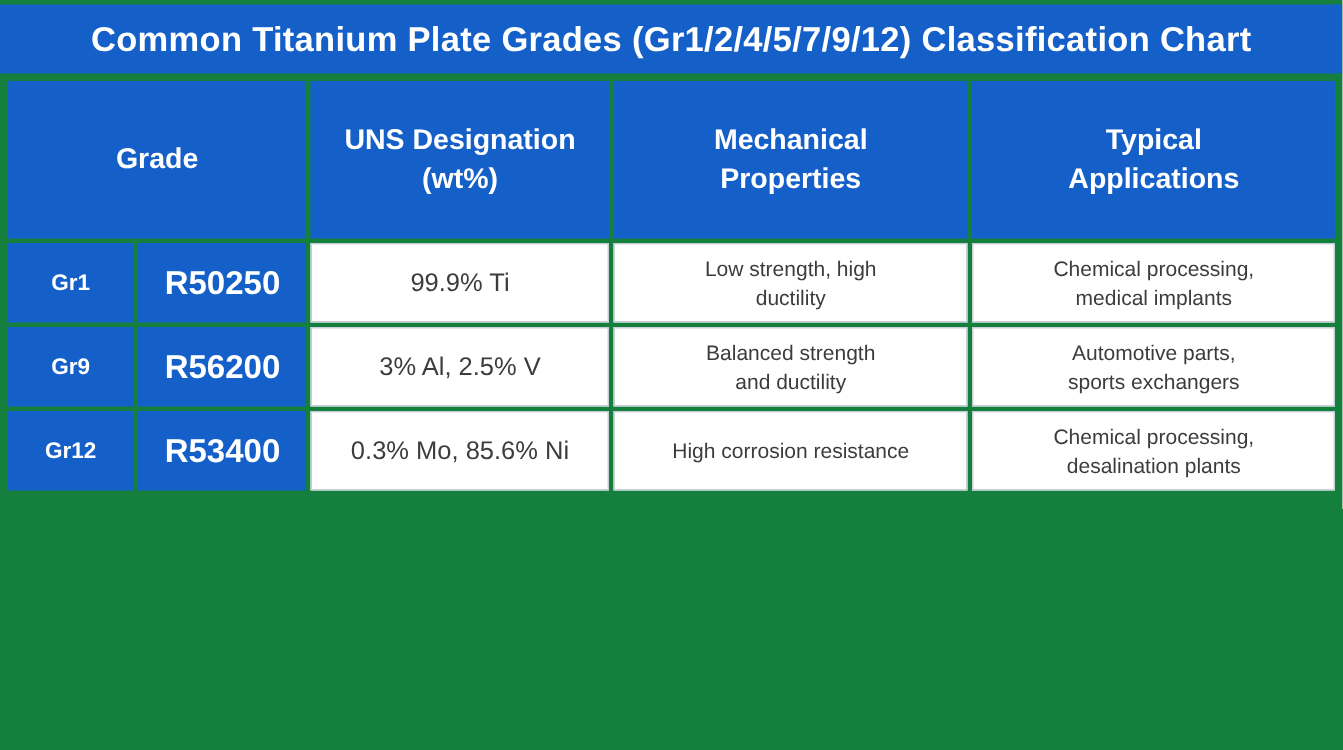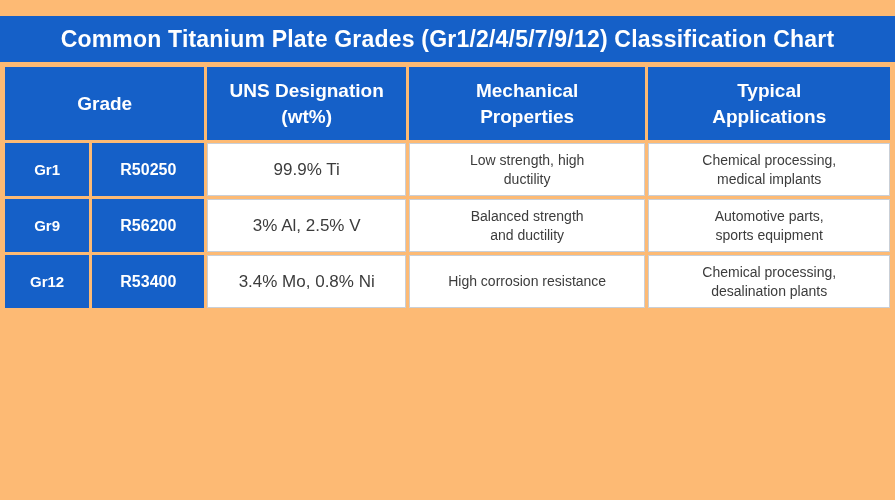--- a/index.html
+++ b/index.html
@@ -5,23 +5,23 @@
   html, body {
     margin: 0;
     padding: 0;
     background: #ffffff;
     font-family: "Liberation Sans", sans-serif;
   }
   .canvas {
     position: relative;
     width: 895px;
     height: 500px;
-    background: #fdba74;
+    background: #15803d;
     box-sizing: border-box;
-    padding-top: 16px;
+    padding-top: 3px;
     overflow: hidden;
   }
   .title-bar {
     height: 46px;
     background: #1560C8;
     color: #ffffff;
     display: flex;
     align-items: center;
     justify-content: center;
     font-size: 23px;
@@ -35,34 +35,34 @@
     width: 891px;
     margin: 2px auto 0 auto;
   }
   .grades-table th, .grades-table td {
     text-align: center;
     vertical-align: middle;
     padding: 2px 4px;
     box-sizing: border-box;
     overflow: hidden;
   }
-  tr.header-row { height: 73px; }
+  tr.header-row { height: 105px; }
   tr.data-row   { height: 53px; }
   .blue-cell {
     background: #1560C8;
     color: #ffffff;
     font-weight: bold;
   }
   .header-cell {
     font-size: 19px;
     line-height: 1.35;
     white-space: pre-line;
   }
   .grade-cell   { font-size: 15px; }
-  .unsnum-cell  { font-size: 16px; }
+  .unsnum-cell  { font-size: 22px; }
   .white-cell {
     background: #ffffff;
     border: 1px solid #C9CFD7;
     color: #3C3C3C;
     white-space: pre-line;
   }
   .comp-cell { font-size: 17px; }
   .desc-cell { font-size: 14px; line-height: 1.35; }
 </style>
 </head>
@@ -107,26 +107,26 @@
 
 
 
     <tr class="data-row">
       <td class="blue-cell grade-cell">Gr9</td>
       <td class="blue-cell unsnum-cell">R56200</td>
       <td class="white-cell comp-cell">3% Al, 2.5% V</td>
       <td class="white-cell desc-cell">Balanced strength
 and ductility</td>
       <td class="white-cell desc-cell">Automotive parts,
-sports equipment</td>
+sports exchangers</td>
     </tr>
 
     <tr class="data-row">
       <td class="blue-cell grade-cell">Gr12</td>
       <td class="blue-cell unsnum-cell">R53400</td>
-      <td class="white-cell comp-cell">3.4% Mo, 0.8% Ni</td>
+      <td class="white-cell comp-cell">0.3% Mo, 85.6% Ni</td>
       <td class="white-cell desc-cell">High corrosion resistance</td>
       <td class="white-cell desc-cell">Chemical processing,
 desalination plants</td>
     </tr>
   </tbody>
     </table>
 </div>
 
 </body></html>

